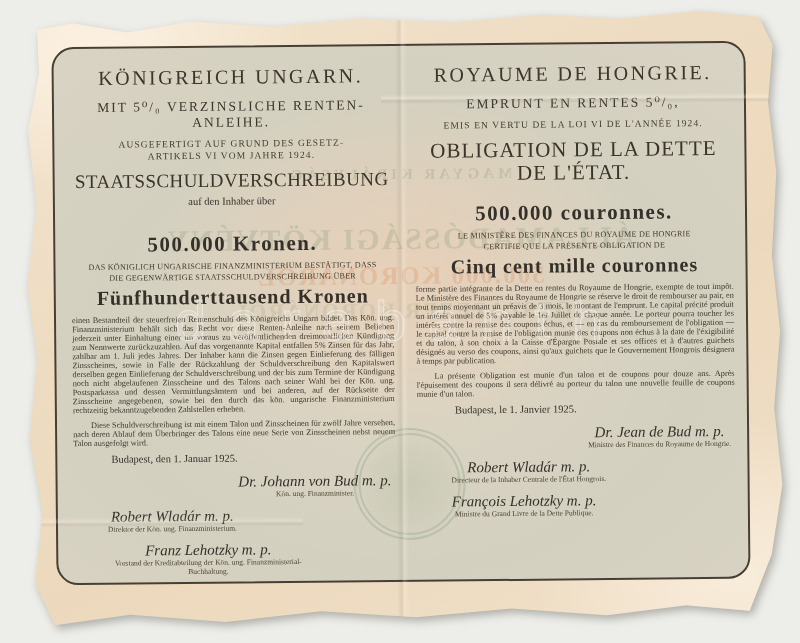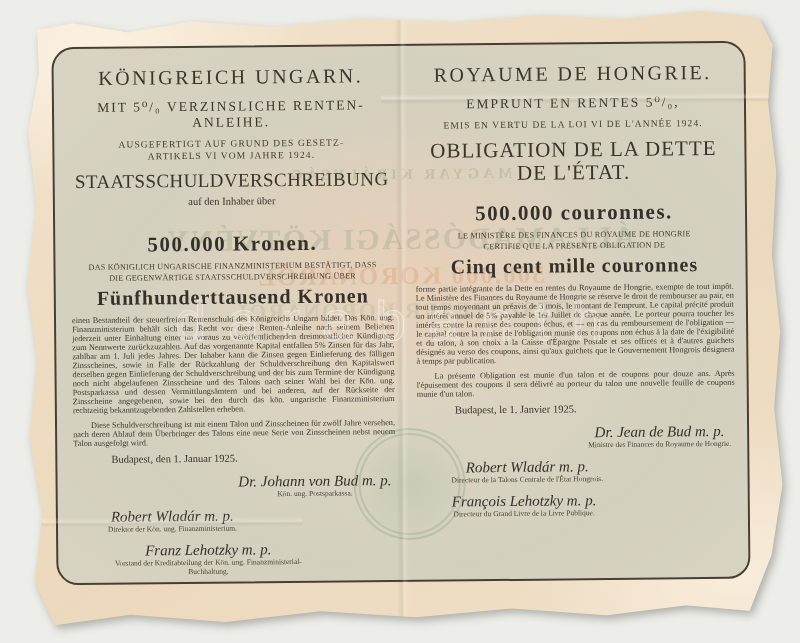--- a/index.html
+++ b/index.html
@@ -96,21 +96,21 @@
             <div>DIE GEGENWÄRTIGE STAATSSCHULDVERSCHREIBUNG ÜBER</div>
           </div>
           <div class="words">Fünfhunderttausend Kronen</div>
           <div class="bodytext">einen Bestandteil der steuerfreien Rentenschuld des Königreichs Ungarn bildet. Das Kön. ung. Finanzministerium behält sich das Recht vor diese Renten-Anleihe nach seinem Belieben jederzeit unter Einhaltung einer im voraus zu veröffentlichenden dreimonatlichen Kündigung zum Nennwerte zurückzuzahlen. Auf das vorgenannte Kapital entfallen 5% Zinsen für das Jahr, zahlbar am 1. Juli jedes Jahres. Der Inhaber kann die Zinsen gegen Einlieferung des fälligen Zinsscheines, sowie in Falle der Rückzahlung der Schuldverschreibung den Kapitalswert derselben gegen Einlieferung der Schuldverschreibung und der bis zum Termine der Kündigung noch nicht abgelaufenen Zinsscheine und des Talons nach seiner Wahl bei der Kön. ung. Postsparkassa und dessen Vermittlungsämtern und bei anderen, auf der Rückseite der Zinsscheine angegebenen, sowie bei den durch das kön. ungarische Finanzministerium rechtzeitig bekanntzugebenden Zahlstellen erheben.</div>
           <div class="bodytext p2">Diese Schuldverschreibung ist mit einem Talon und Zinsscheinen für zwölf Jahre versehen, nach deren Ablauf dem Überbringer des Talons eine neue Serie von Zinsscheinen nebst neuem Talon ausgefolgt wird.</div>
           <div class="dateline">Budapest, den 1. Januar 1925.</div>
           <div class="sigs">
             <div class="sig sig-right">
               <span class="sig-inner">
                 <span class="sig-name" style="display:block">Dr. Johann von Bud m. p.</span>
-                <span class="sig-title" style="display:block">Kön. ung. Postsparkassa.</span>
+                <span class="sig-title" style="display:block">Kön. ung. Finanzminister.</span>
               </span>
             </div>
             <div class="sig sig-left">
               <span class="sig-inner">
                 <span class="sig-name" style="display:block">Robert Wladár m. p.</span>
                 <span class="sig-title" style="display:block">Direktor der Kön. ung. Finanzministerium.</span>
               </span>
             </div>
             <div class="sig sig-left">
               <span class="sig-inner" style="max-width:200px">
@@ -145,27 +145,27 @@
           <div class="sigs">
             <div class="sig sig-right">
               <span class="sig-inner">
                 <span class="sig-name" style="display:block">Dr. Jean de Bud m. p.</span>
                 <span class="sig-title" style="display:block">Ministre des Finances du Royaume de Hongrie.</span>
               </span>
             </div>
             <div class="sig sig-left">
               <span class="sig-inner" style="max-width:210px">
                 <span class="sig-name" style="display:block">Robert Wladár m. p.</span>
-                <span class="sig-title" style="display:block">Directeur de la Talons Centrale de l'État Hongrois.</span>
+                <span class="sig-title" style="display:block">Directeur de la Inhaber Centrale de l'État Hongrois.</span>
               </span>
             </div>
             <div class="sig sig-left">
               <span class="sig-inner">
                 <span class="sig-name" style="display:block">François Lehotzky m. p.</span>
-                <span class="sig-title" style="display:block">Directeur du Grand Livre de la Livre Publique.</span>
+                <span class="sig-title" style="display:block">Ministre du Grand Livre de la Dette Publique.</span>
               </span>
             </div>
           </div>
         </div>
 
       </div>
 
       <div class="crease-v"></div>
       <div class="crease-h1"></div>
       <div class="crease-h2"></div>

